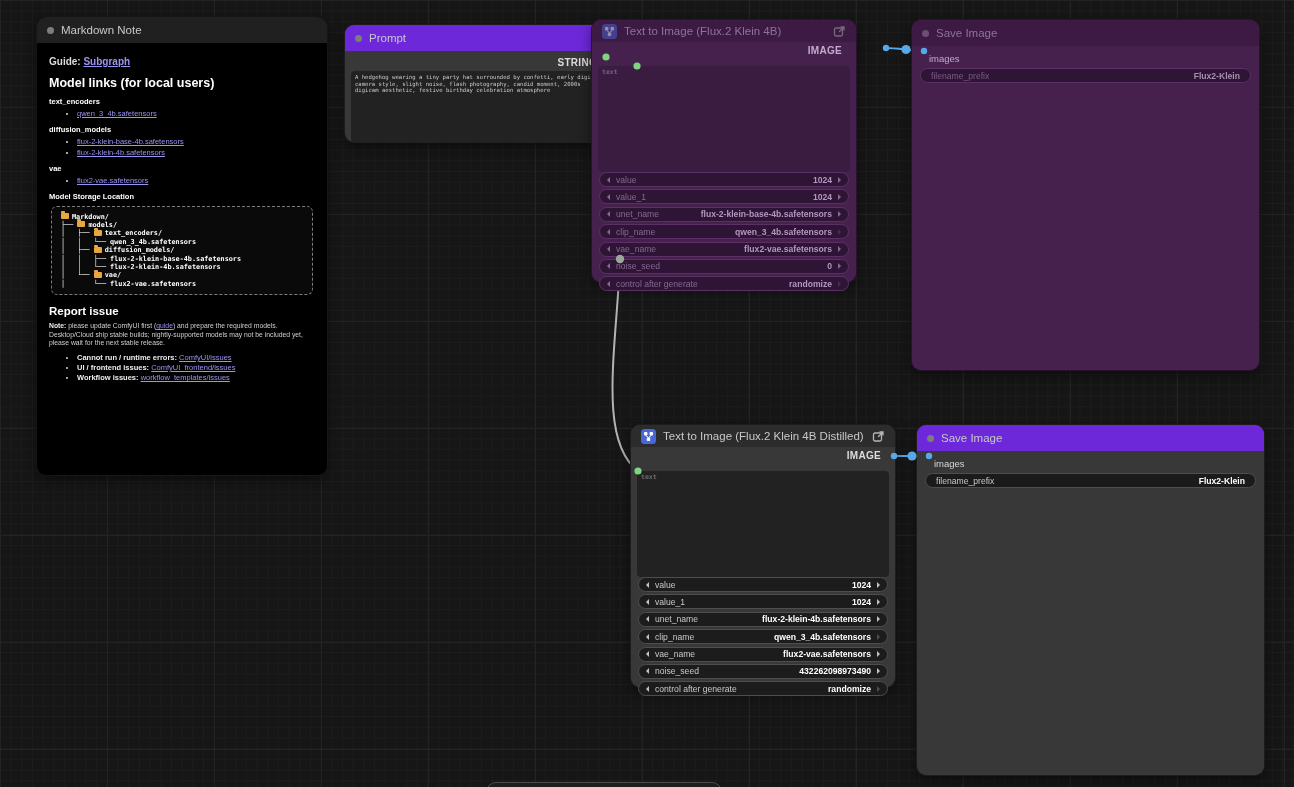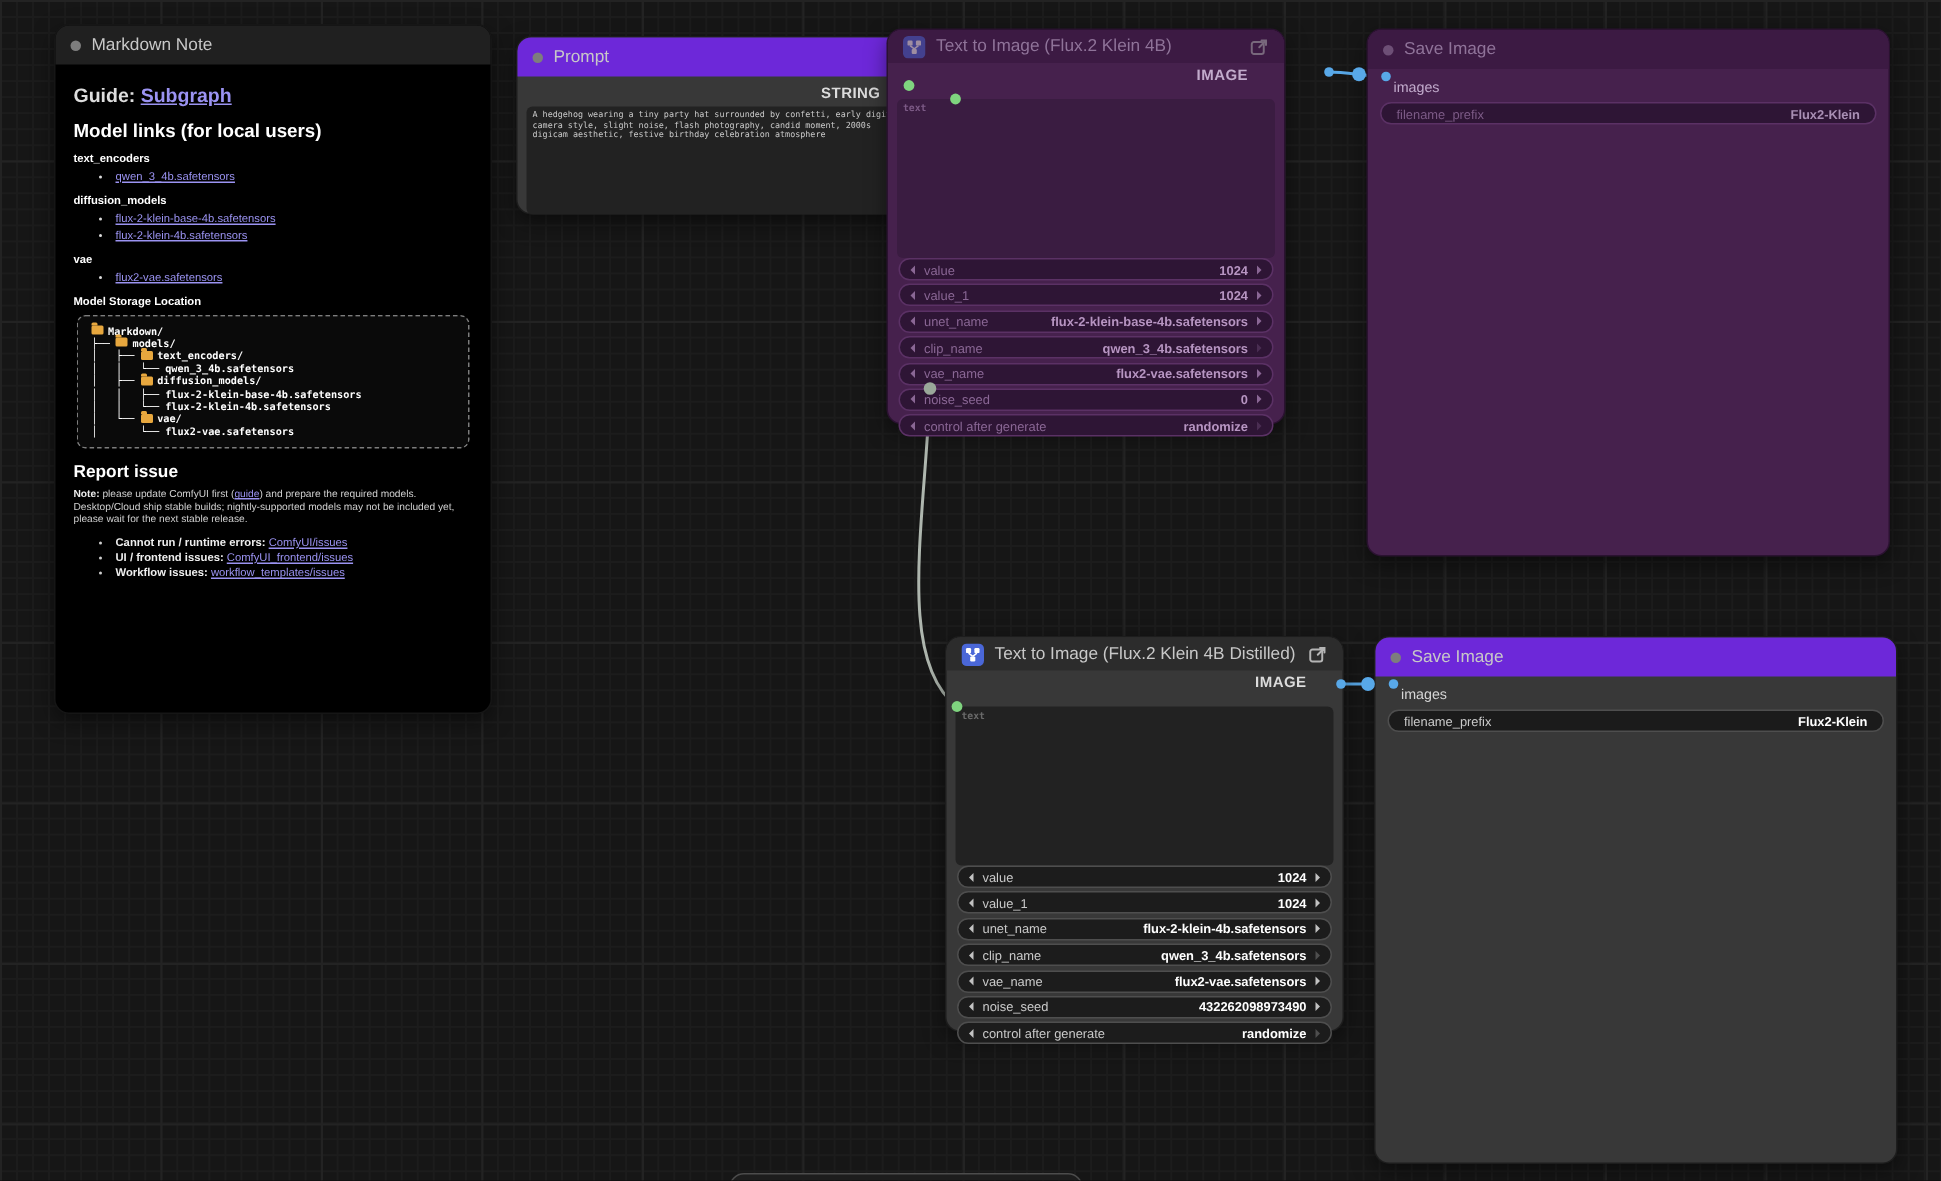--- a/index.html
+++ b/index.html
@@ -17,21 +17,21 @@
 
   .node{position:absolute;border-radius:9px;background:#383838;
     box-shadow:0 0 0 1px #1d1d1d,0 5px 14px rgba(0,0,0,.5);}
   .titlebar{height:26px;display:flex;align-items:center;gap:7px;padding:0 10px;
     background:#6d28d9;border-radius:9px 9px 0 0;color:#c8c8c8;font-size:11.5px;}
   .t2i .titlebar{height:22px;background:#2c2c2c;}
   .tdot{width:7px;height:7px;border-radius:50%;background:#7d7d7d;flex:0 0 auto;}
   .ticon{flex:0 0 auto;display:flex;}
   .expand{margin-left:auto;display:flex;}
   .outrow{display:flex;justify-content:flex-end;align-items:center;height:16px;
-    padding:0 24px;color:#dcdcdc;font-size:10px;font-weight:bold;letter-spacing:.3px;}
+    padding:0 14px;color:#dcdcdc;font-size:10px;font-weight:bold;letter-spacing:.3px;}
   .prompt .outrow{height:14px;padding-top:4px;}
   .ta{position:absolute;left:6px;right:6px;background:#222;border-radius:4px;
     color:#c9c9c9;font-family:"DejaVu Sans Mono",monospace;font-size:5.6px;
     line-height:6.7px;padding:3px 4px;overflow:hidden;}
   .prompt .ta{top:46px;height:66px;}
   .t2i .ta{top:46px;height:100px;color:#666;}
   .ph{font-size:6.5px;color:#6a6a6a;font-weight:bold;}
   .bypassed .ph{color:#7c5a86;}
   .widgets{position:absolute;left:0;right:0;top:152px;}
   .wrow{height:13px;border-radius:8px;background:#1c1c1c;border:1px solid #4e4e4e;
@@ -61,21 +61,21 @@
   .bypassed .inrow{color:#c2abcc;}
   .bypassed .fpill{background:#2e1535;border-color:#5b3165;color:#7c5a86;}
   .bypassed .fv{color:#a98fb4;}
   .bypassed .ticon,.bypassed .expand{opacity:.5;}
 
   
   .md{background:#000;box-shadow:0 0 0 1px #161616,0 5px 14px rgba(0,0,0,.5);}
   .md .titlebar{background:#202020;}
   .md-body{padding:9px 12px 0;color:#ddd;}
   .md-body a{color:#9b93f2;text-decoration:underline;cursor:pointer;}
-  .guide{font-size:13px;font-weight:bold;margin:4px 0 2px;}
+  .guide{font-size:10px;font-weight:bold;margin:4px 0 2px;}
   .md-body h1{font-size:12.5px;margin:9px 0 6px;color:#fff;}
   .md-body h3{font-size:7.5px;margin:7px 0 3px;color:#fff;}
   .md-body h2{font-size:11.5px;margin:10px 0 5px;color:#fff;}
   .md-body ul{margin:2px 0 4px;padding-left:28px;font-size:7.5px;list-style:disc;}
   .md-body li{margin:1.5px 0;}
   .tree{border:1px dashed #7d7d7d;border-radius:6px;background:#0a0a0a;
     padding:6px 9px;margin:5px 2px 9px;font-family:"DejaVu Sans Mono",monospace;
     font-size:6.8px;font-weight:bold;color:#fff;line-height:8.4px;}
   .tl{white-space:pre;}
   .folder{display:inline-block;width:8px;height:6px;background:#e7a73e;border-radius:1px;

